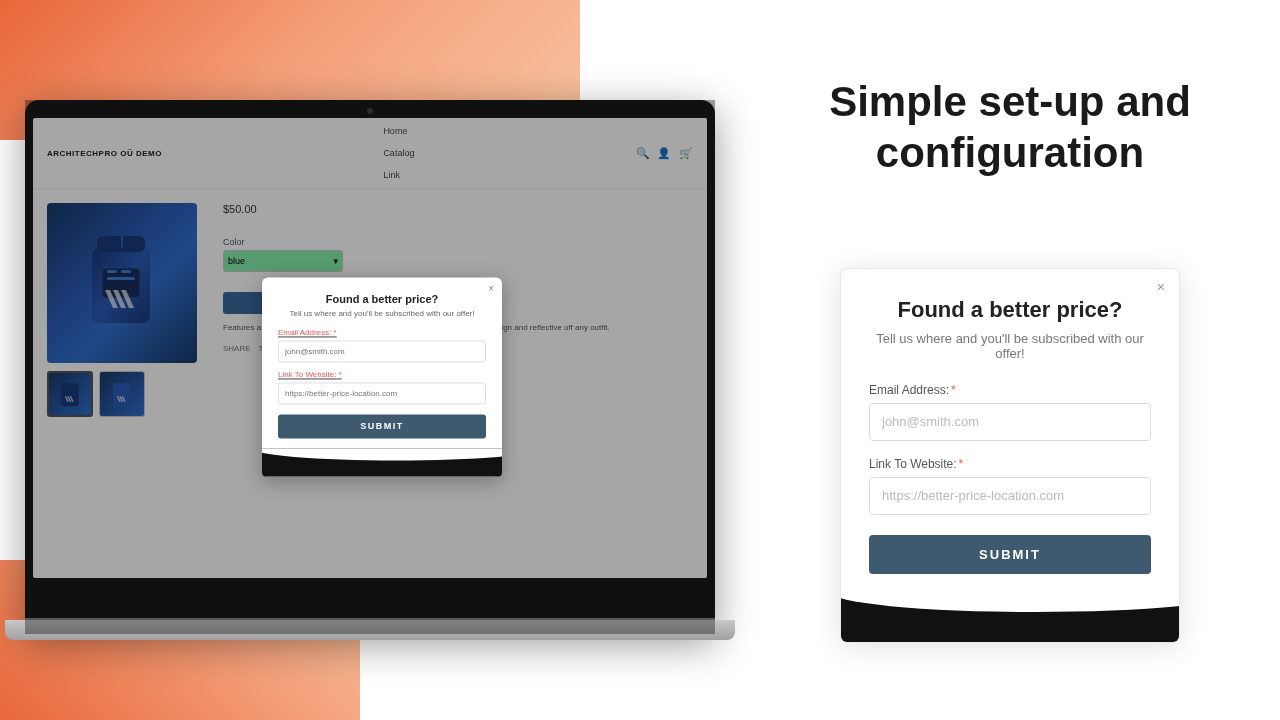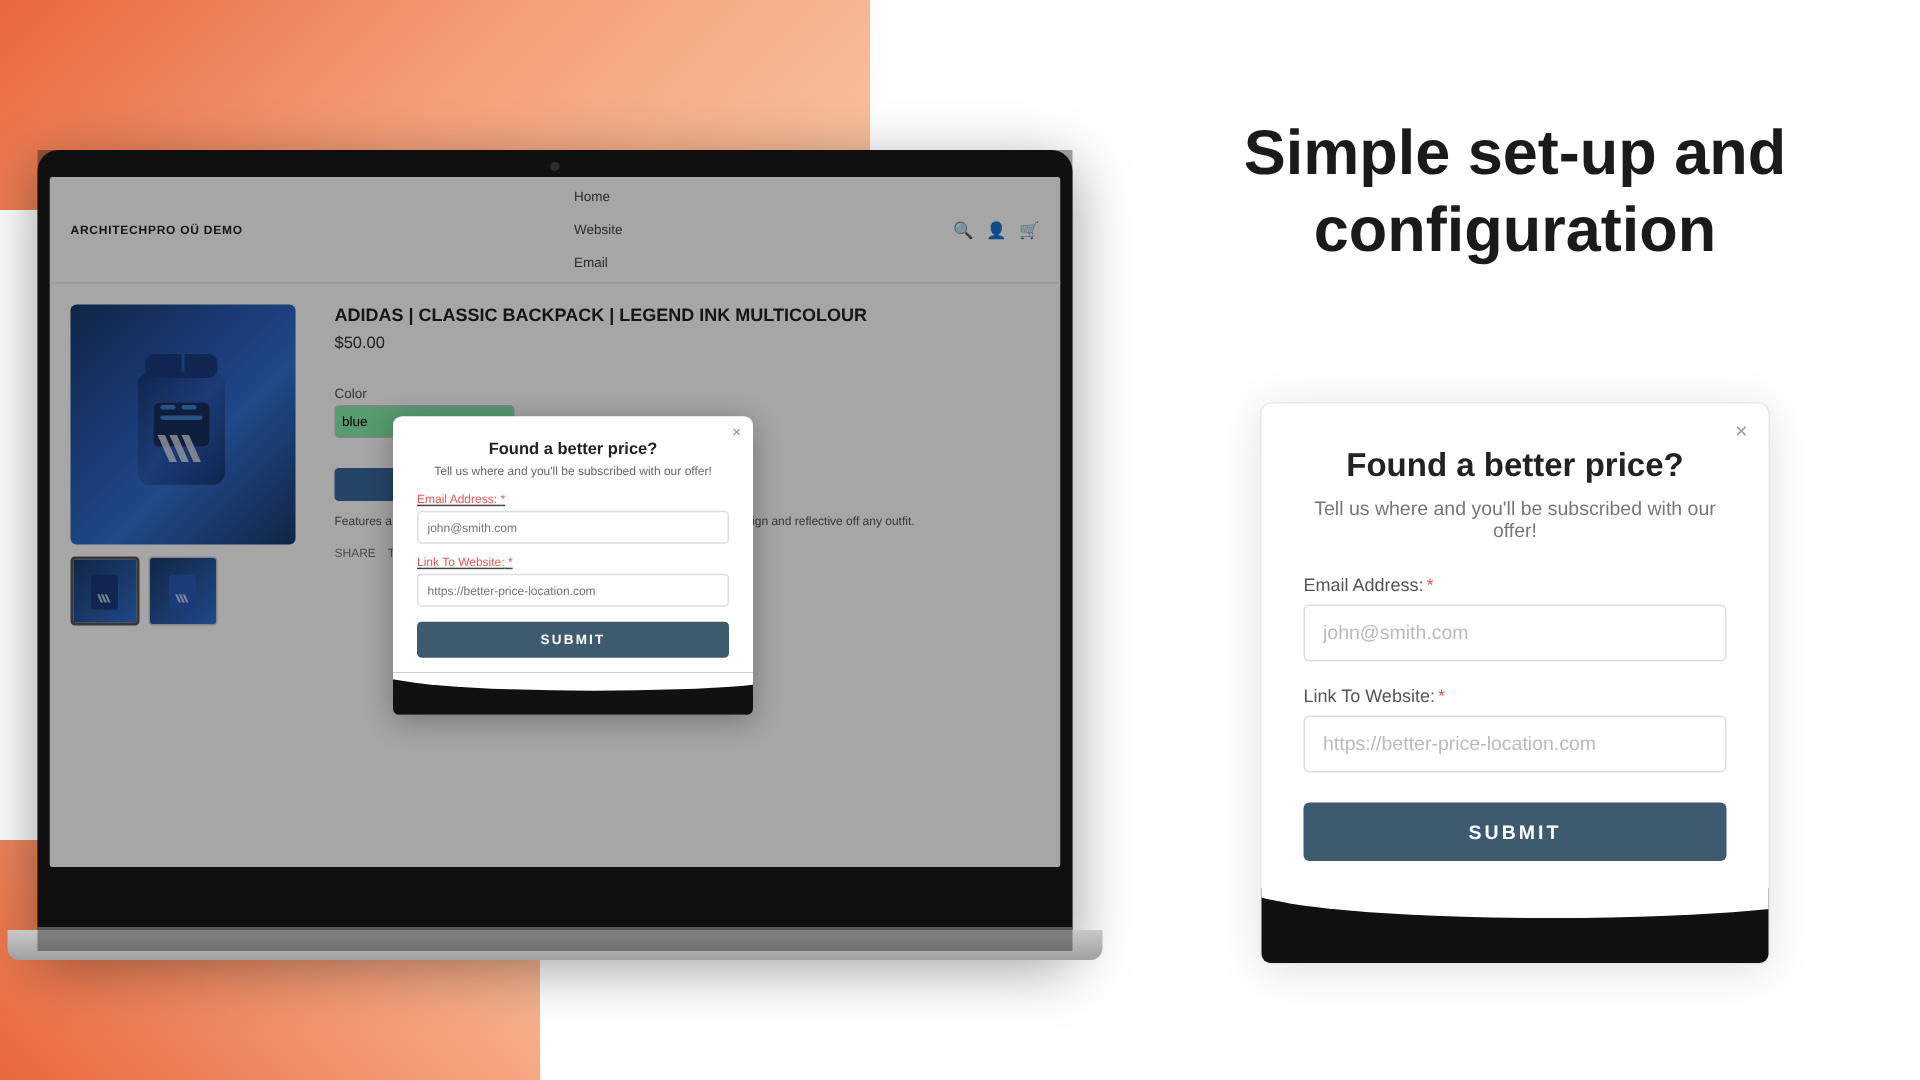--- a/index.html
+++ b/index.html
@@ -490,22 +490,22 @@
   <div class="laptop-wrapper">
     <div class="laptop-screen-outer">
       <div class="laptop-camera"></div>
       <div class="laptop-screen-inner">
 
         <div class="website">
           <div class="site-header">
             <div class="site-logo">ARCHITECHPRO OÜ DEMO</div>
             <div class="site-nav">
               <span>Home</span>
-              <span>Website</span>
-              <span>Email</span>
+              <span>Catalog</span>
+              <span>Link</span>
             </div>
             <div class="site-nav-icons">
               <span class="nav-icon">🔍</span>
               <span class="nav-icon">👤</span>
               <span class="nav-icon">🛒</span>
             </div>
           </div>
 
           <div class="site-body">
             <div class="product-images">
@@ -547,21 +547,20 @@
                     <rect x="15" y="20" width="58" height="75" rx="8" fill="#2a5cb8"></rect>
                     <polygon points="28,62 33,62 41,80 36,80" fill="#fff" opacity="0.7"></polygon>
                     <polygon points="36,62 41,62 49,80 44,80" fill="#fff" opacity="0.7"></polygon>
                     <polygon points="44,62 49,62 57,80 52,80" fill="#fff" opacity="0.7"></polygon>
                   </svg>
                 </div>
               </div>
             </div>
 
             <div class="product-details">
-              <div class="product-title">ADIDAS | CLASSIC BACKPACK | LEGEND INK MULTICOLOUR</div>
               <div class="product-price">$50.00</div>
               <div class="product-options">
                 <div class="option-label">Color</div>
                 <div class="color-select">
                   <span>blue</span>
                   <span>▾</span>
                 </div>
               </div>
               <div class="cart-btn">CART</div>
               <div class="product-desc">Features a pre-curved brim to keep sand-loop adjustable closure 3-Stripes design and reflective off any outfit.</div>

